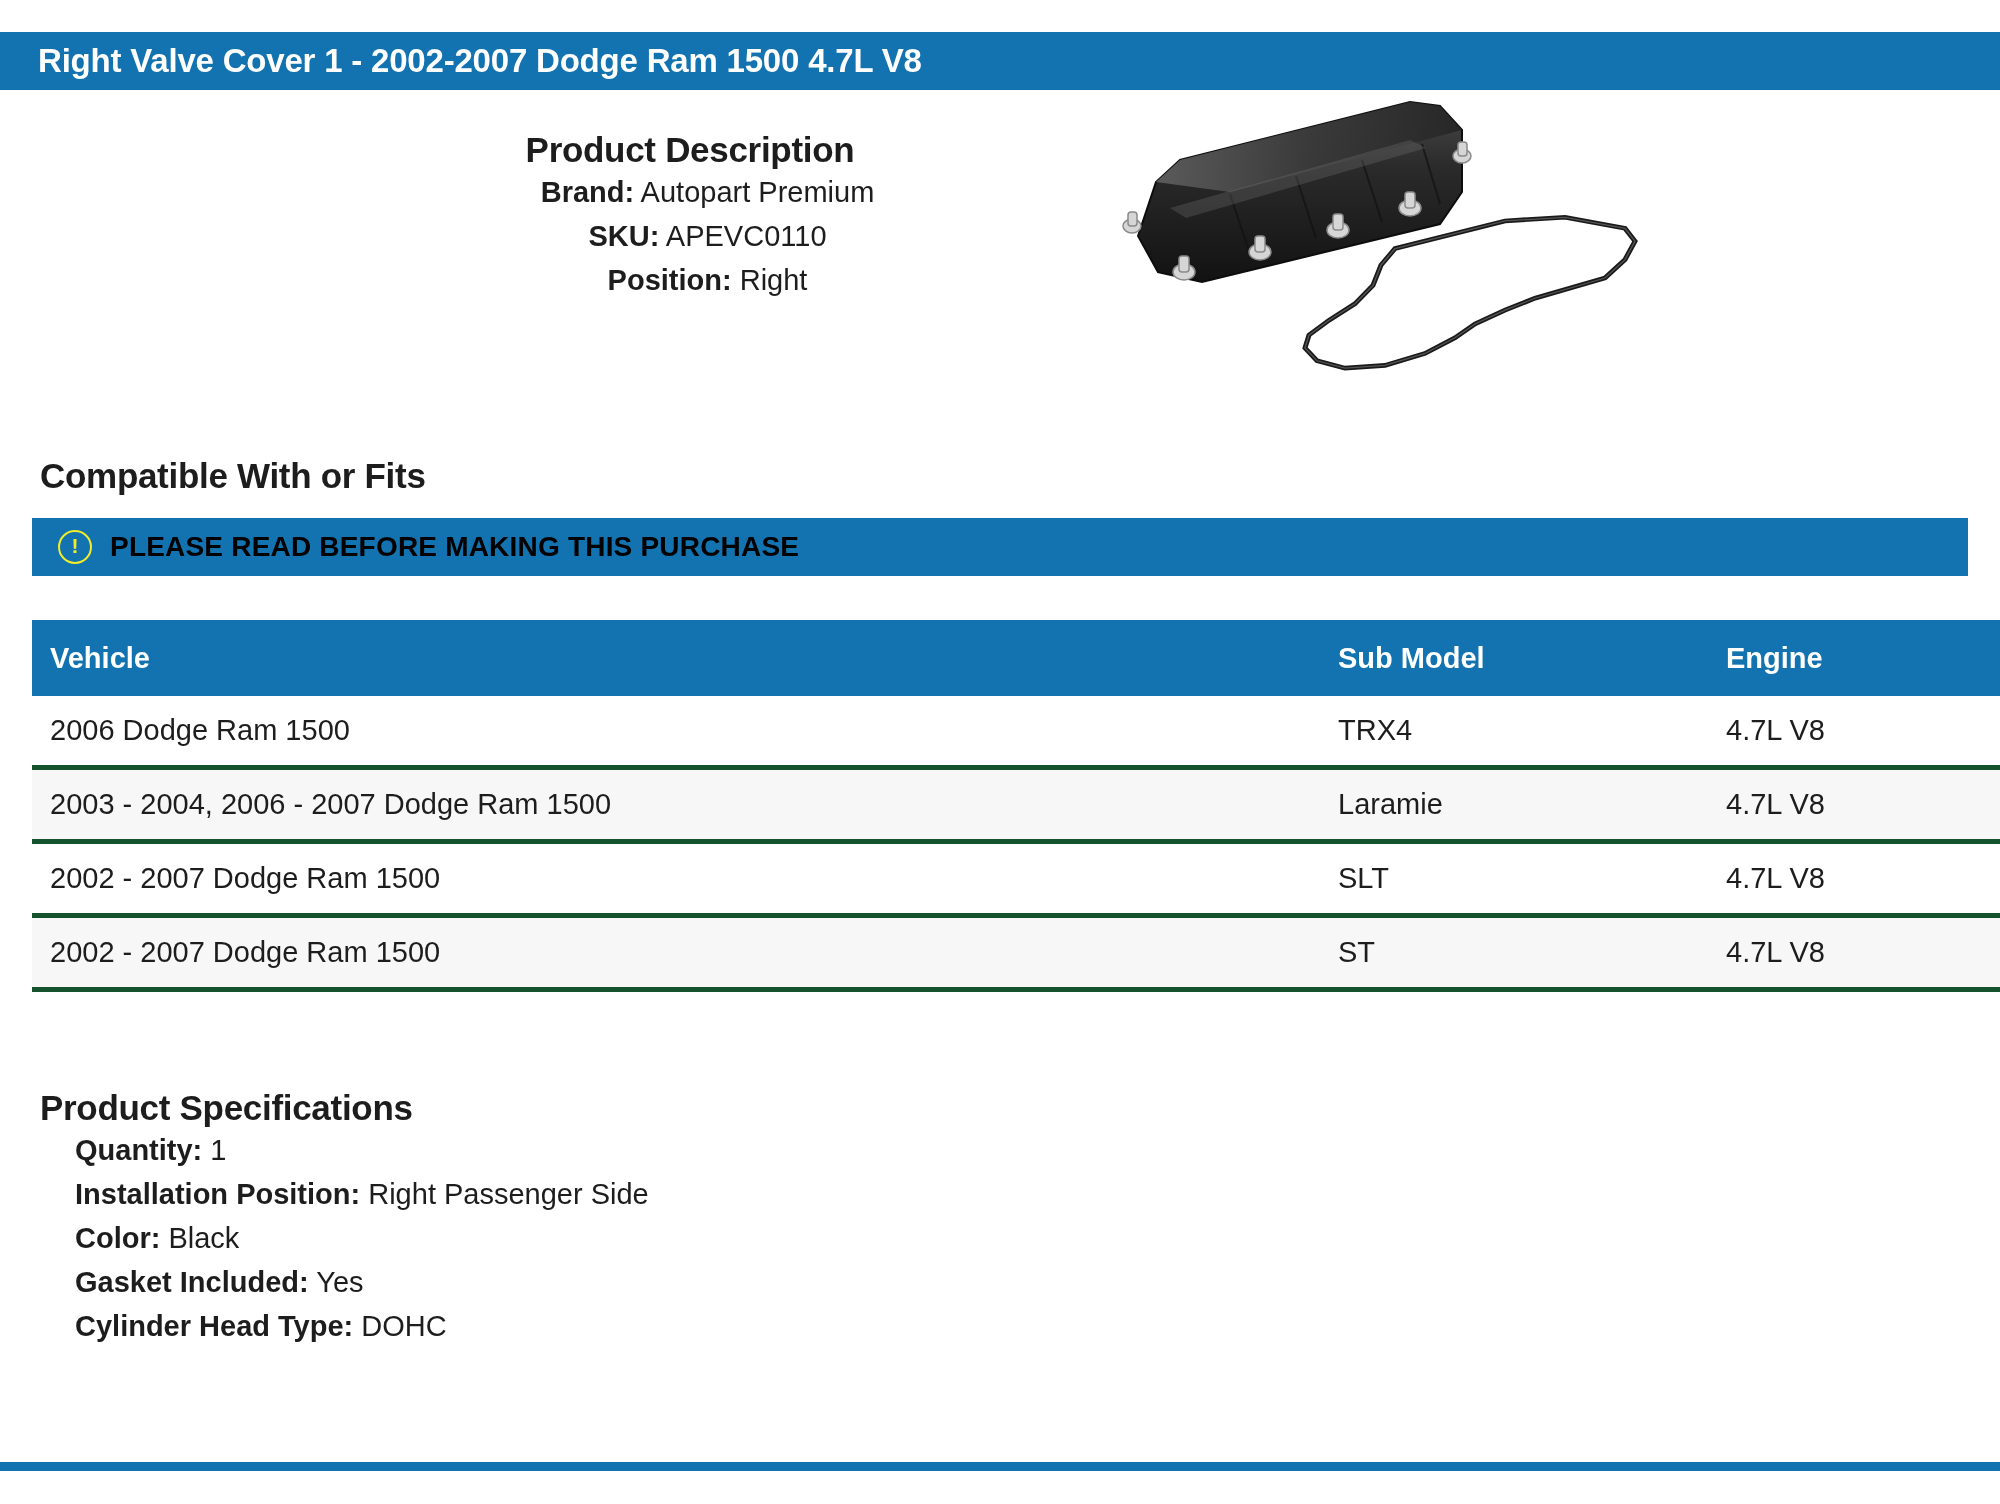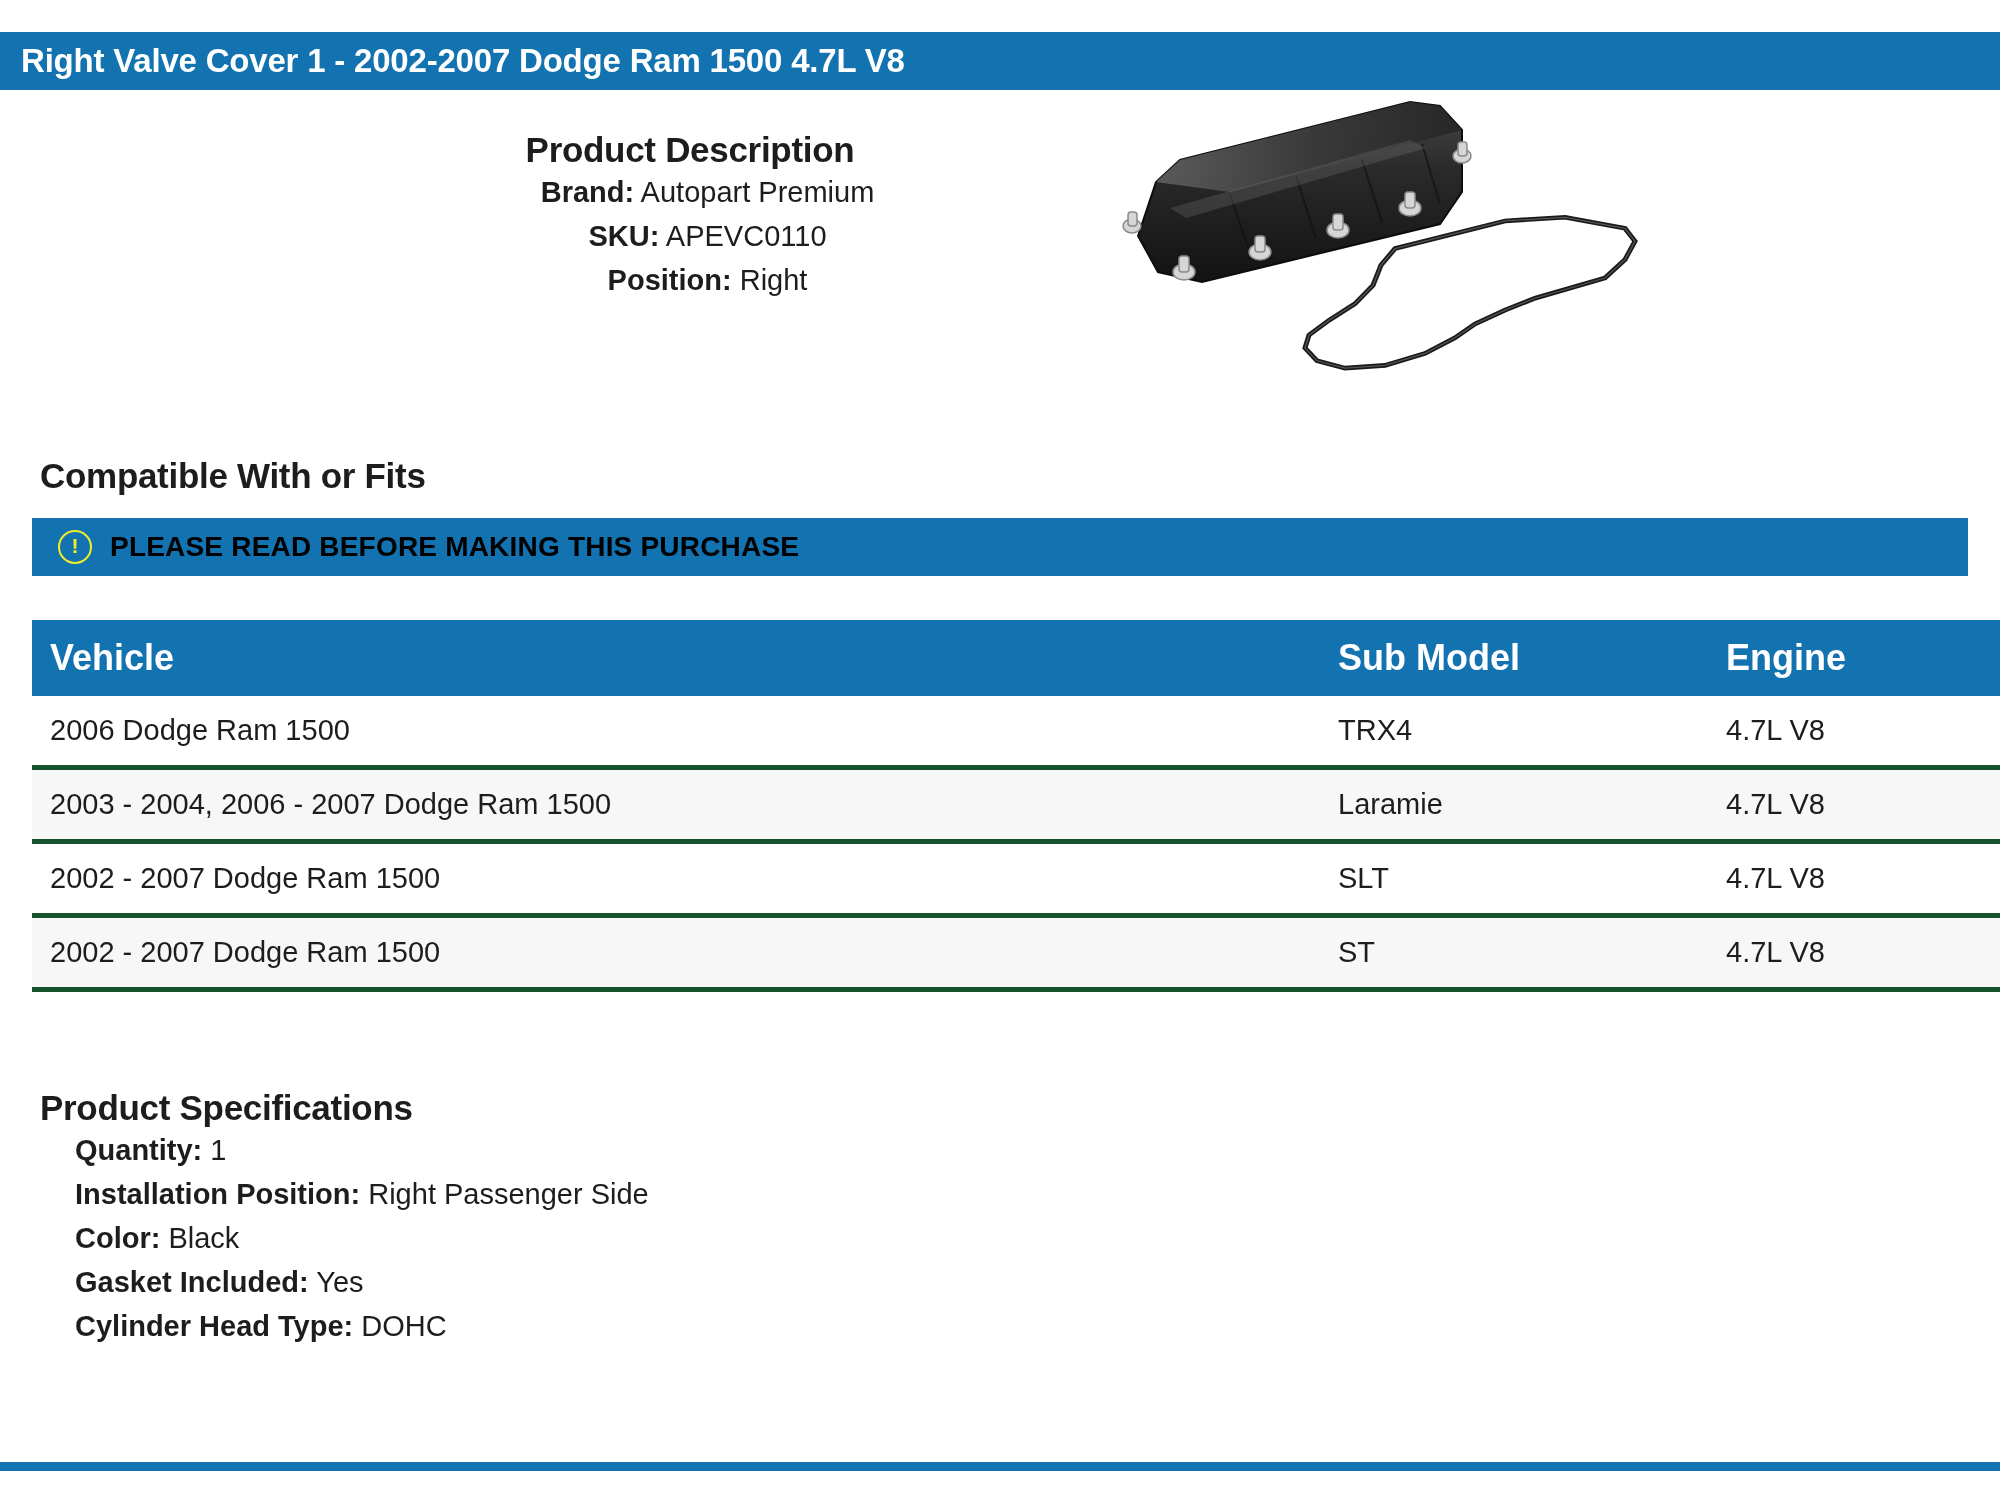--- a/index.html
+++ b/index.html
@@ -32,21 +32,21 @@
     height: 58px;
     background: #1273b0;
     display: flex;
     align-items: center;
   }
   .title-bar .title-text {
     color: #ffffff;
     font-size: 33px;
     font-weight: bold;
     letter-spacing: -0.2px;
-    padding-left: 21px;
+    padding-left: 38px;
     white-space: nowrap;
   }
 
   
   .section-heading {
     font-size: 35px;
     font-weight: bold;
     color: #1d1d1d;
     letter-spacing: -0.3px;
   }
@@ -127,21 +127,21 @@
     position: absolute;
     left: 32px;
     top: 620px;
     width: 1936px;
     border-collapse: collapse;
     table-layout: fixed;
   }
   #fitment-table th {
     background: #1273b0;
     color: #ffffff;
-    font-size: 36px;
+    font-size: 29px;
     font-weight: bold;
     text-align: left;
     padding: 17px 0 17px 18px;
     height: 42px;
   }
   #fitment-table td {
     font-size: 29px;
     color: #1d1d1d;
     padding: 18px 0 18px 18px;
     border-bottom: 5px solid #14532d;

